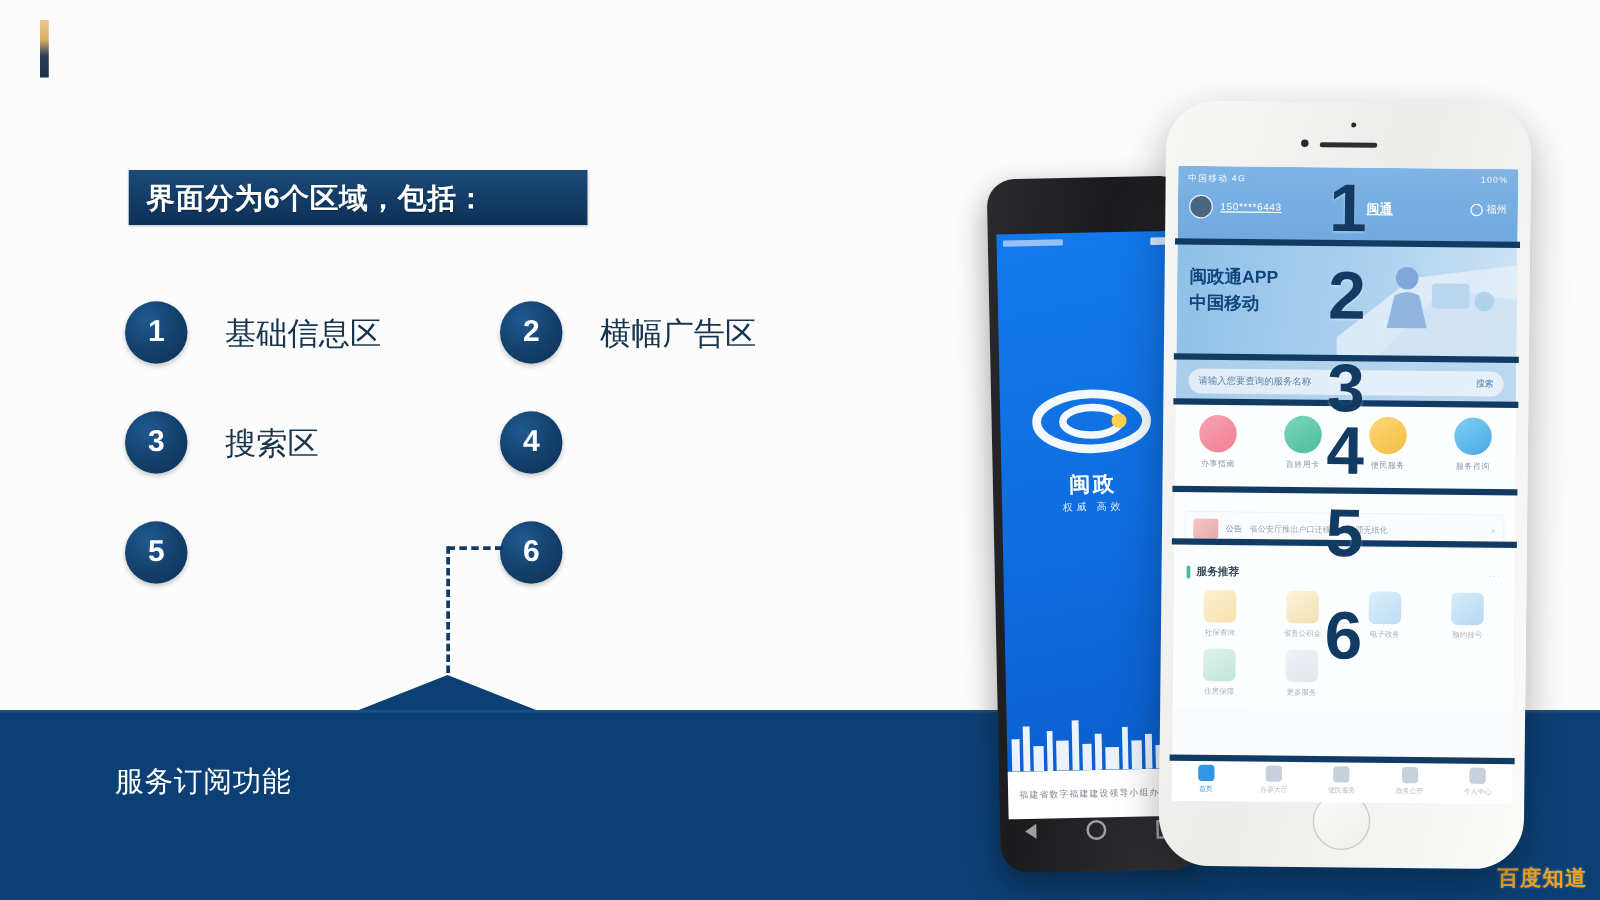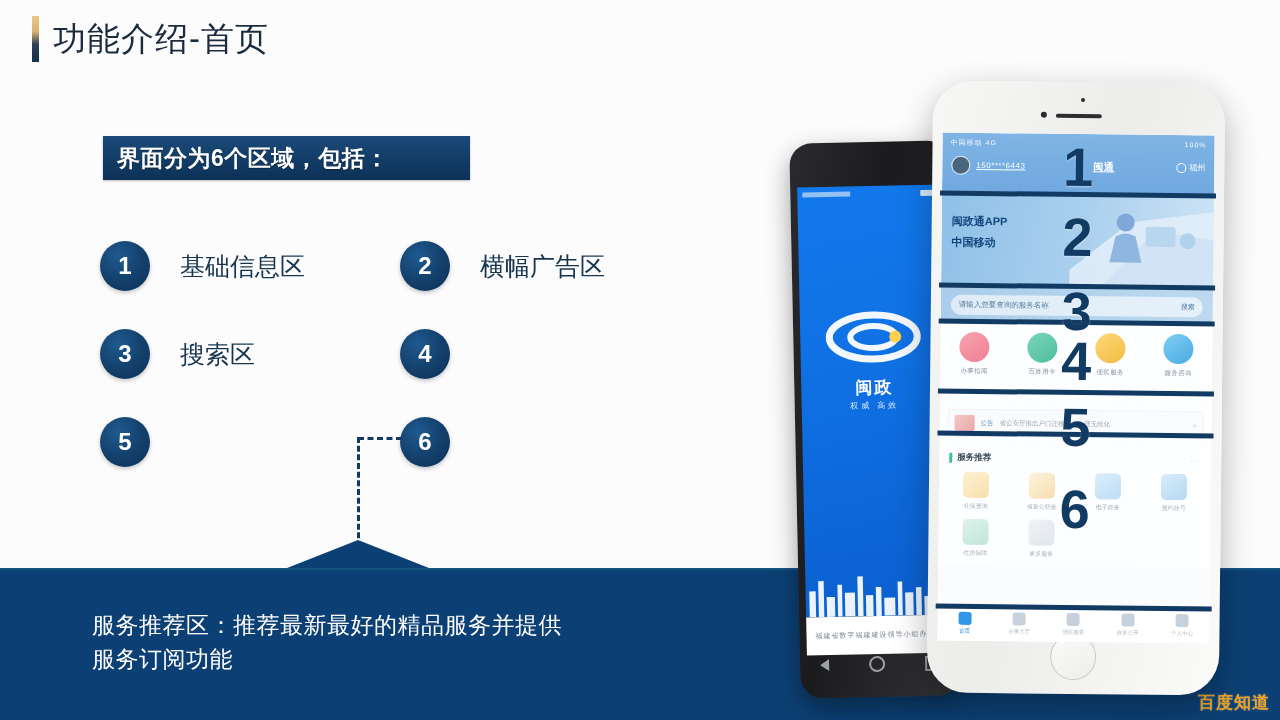--- a/index.html
+++ b/index.html
@@ -147,21 +147,21 @@
   .r1-status{display:flex;justify-content:space-between;align-items:center;height:15px;padding:2px 8px 0;}
   .r1-status .txt{font-size:7px;color:rgba(255,255,255,.92);letter-spacing:1px;}
   .r1-user{display:flex;align-items:center;padding:6px 9px 0;justify-content:space-between;}
   .r1-avatar{width:17px;height:17px;border-radius:50%;background:#4a6580;border:1.5px solid rgba(255,255,255,.9);}
   .r1-uid{font-size:8px;color:#fff;margin-left:6px;letter-spacing:.5px;text-decoration:underline;}
   .r1-city{font-size:8px;color:#fff;display:flex;align-items:center;gap:3px;}
   .r1-dot{width:8px;height:8px;border:1.3px solid #fff;border-radius:50%;}
 
   
   .r2{position:relative;height:92px;background:linear-gradient(100deg,#8fc0e8 0%,#a9cfee 50%,#cfe4f5 100%);overflow:hidden;}
-  .r2-txt{position:absolute;left:10px;top:16px;color:#10457c;font-size:11px;font-weight:bold;line-height:21px;}
+  .r2-txt{position:absolute;left:10px;top:16px;color:#10457c;font-size:14px;font-weight:bold;line-height:21px;}
   .r2-art{position:absolute;right:-6px;top:4px;width:150px;height:88px;}
 
   
   .r3{position:relative;height:36px;background:linear-gradient(100deg,#a9cdea 0%,#bcd9f0 100%);display:flex;align-items:center;}
   .r3-search{
     margin:0 10px;flex:1;height:20px;border-radius:10px;background:rgba(255,255,255,.62);
     display:flex;align-items:center;padding:0 8px;justify-content:space-between;
   }
   .r3-ph{font-size:7.5px;color:#5c7fa3;}
   .r3-btn{font-size:7px;color:#4b7ba8;}
@@ -216,21 +216,20 @@
     background:#123b63;pointer-events:none;
   }
 </style>
 </head>
 <body>
 
 <div class="stage">
 
   <div class="title-row">
     <div class="title-bar"></div>
-    <div class="title-text">功能介绍-首页</div>
   </div>
 
   <div class="head-box">
     <span>界面分为6个区域，包括：</span>
   </div>
 
   <div class="list">
 
     <div class="list-row">
       <div class="cell c1">
@@ -263,21 +262,20 @@
     </div>
   </div>
 
   <div class="conn-h"></div>
   <div class="conn-v"></div>
 
   <div class="banner-peak"></div>
   <div class="banner-line"></div>
   <div class="banner"></div>
   <div class="banner-text">
-    <div>服务推荐区：推荐最新最好的精品服务并提供</div>
     <div>服务订阅功能</div>
   </div>
 
   <div class="watermark">百度知道</div>
 
   <div class="phones">
 
     <div class="dark-phone">
       <div class="dark-screen">
         <div class="dk-status">

